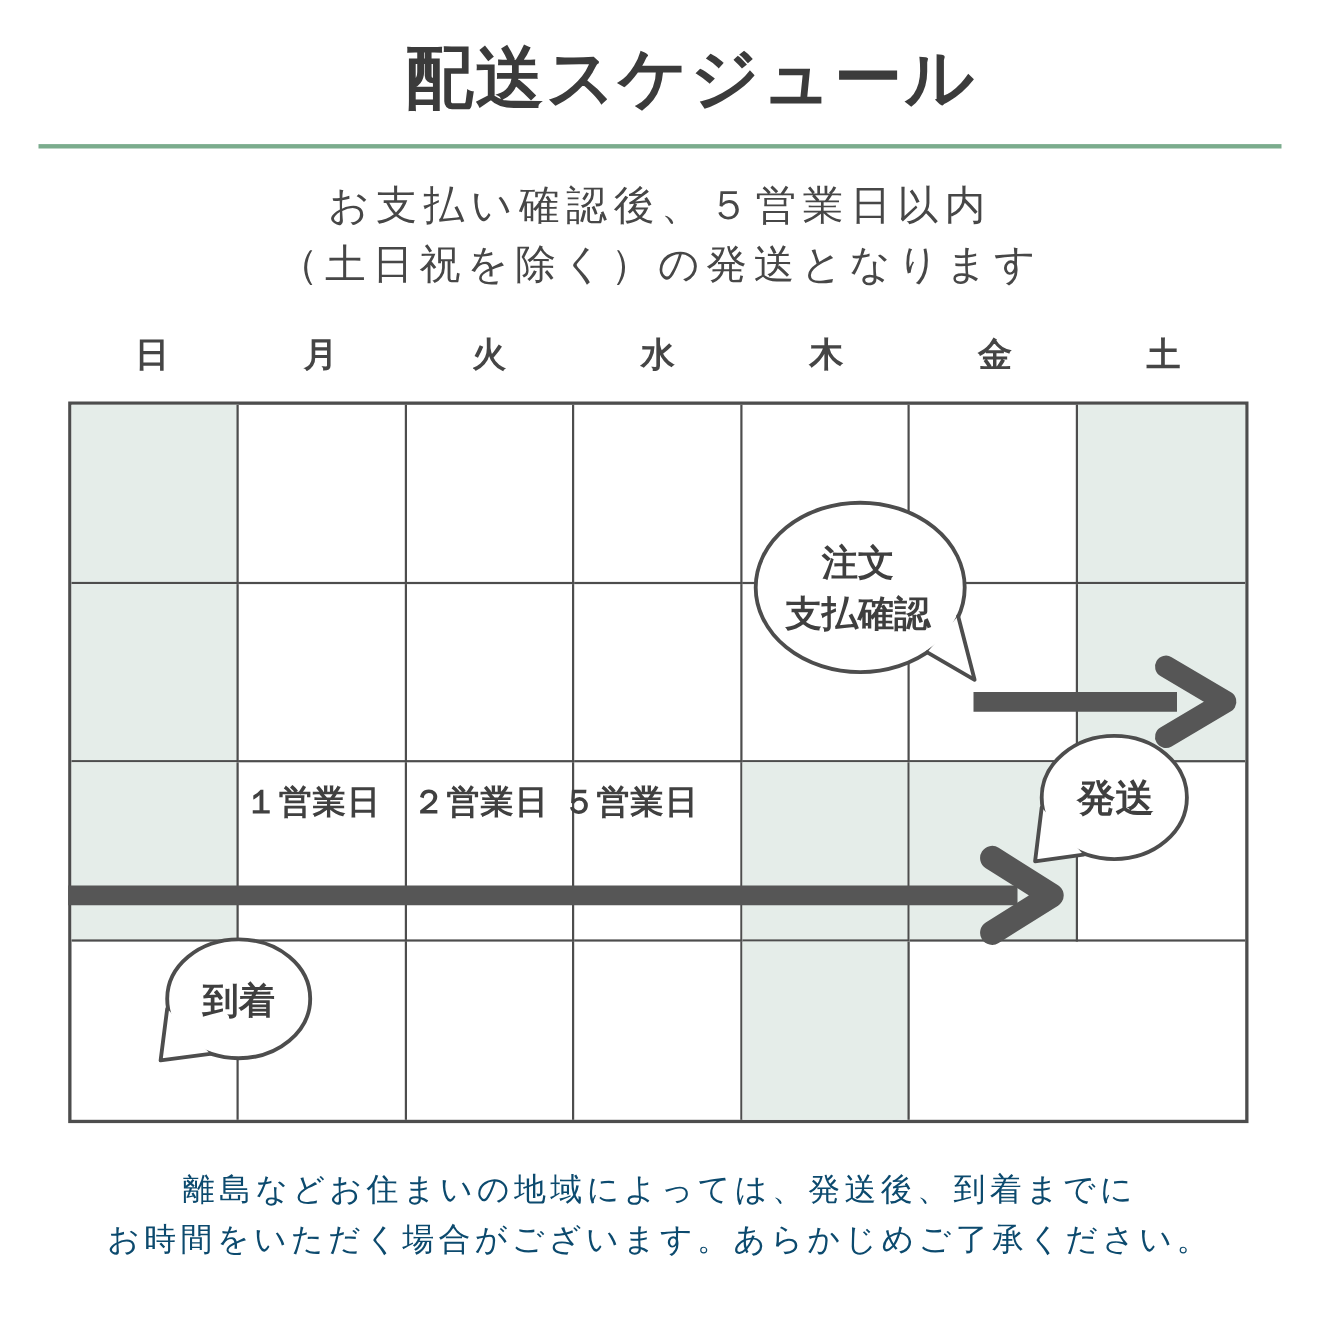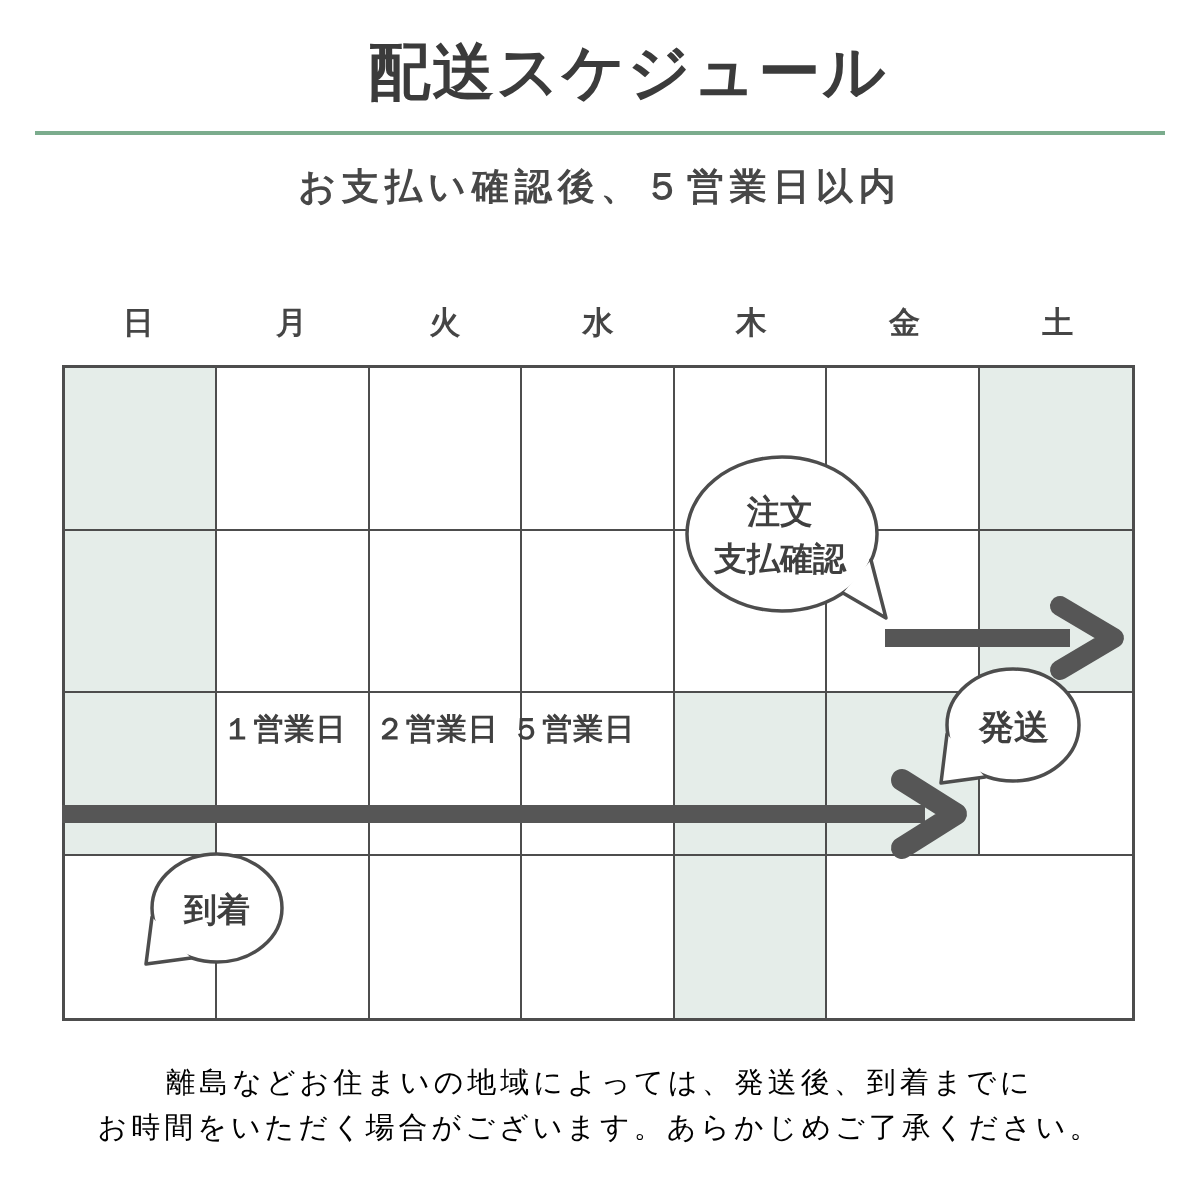--- a/index.html
+++ b/index.html
@@ -12,21 +12,21 @@
     position:absolute;top:36px;left:0;width:1200px;
     text-align:center;font-size:62px;line-height:72px;font-weight:bold;
     letter-spacing:2px;color:#3b3b3b;margin:0;padding-left:28px;
   }
   .title-divider{
     position:absolute;left:35px;top:131px;width:1130px;height:4px;
     background:#7bac8d;
   }
   .subtitle{
     position:absolute;top:160px;left:0;width:1200px;
-    text-align:center;font-size:37px;line-height:54px;font-weight:700;
+    text-align:center;font-size:37px;line-height:54px;font-weight:400;
     letter-spacing:6px;color:#474747;
   }
   .day-header-row{
     position:absolute;left:62px;top:304px;width:1073px;height:38px;
     display:flex;
   }
   .day-header{
     flex:1;text-align:center;font-size:31px;line-height:38px;
     font-weight:bold;color:#454545;letter-spacing:1px;
   }
@@ -54,34 +54,35 @@
     position:absolute;left:0;top:0;width:1200px;height:1200px;
     pointer-events:none;
   }
   .bubble-text{
     font-family:"Liberation Sans","DejaVu Sans",sans-serif;
     font-weight:bold;fill:#3f3f3f;
   }
   .footer-note{
     position:absolute;top:1060px;left:0;width:1200px;
     text-align:center;font-size:29px;line-height:45px;font-weight:500;
-    letter-spacing:4px;color:#000000;
+    letter-spacing:4px;color:#0c4a6e;
   }
 </style>
 </head>
 <body>
 
 <div>
 
   <h1 class="page-title">配送スケジュール</h1>
 
   <div class="title-divider"></div>
 
   <div class="subtitle">
     <div>お支払い確認後、５営業日以内</div>
+    <div>（土日祝を除く）の発送となります</div>
   </div>
 
   <div class="day-header-row">
     <div class="day-header">日</div>
     <div class="day-header">月</div>
     <div class="day-header">火</div>
     <div class="day-header">水</div>
     <div class="day-header">木</div>
     <div class="day-header">金</div>
     <div class="day-header">土</div>

